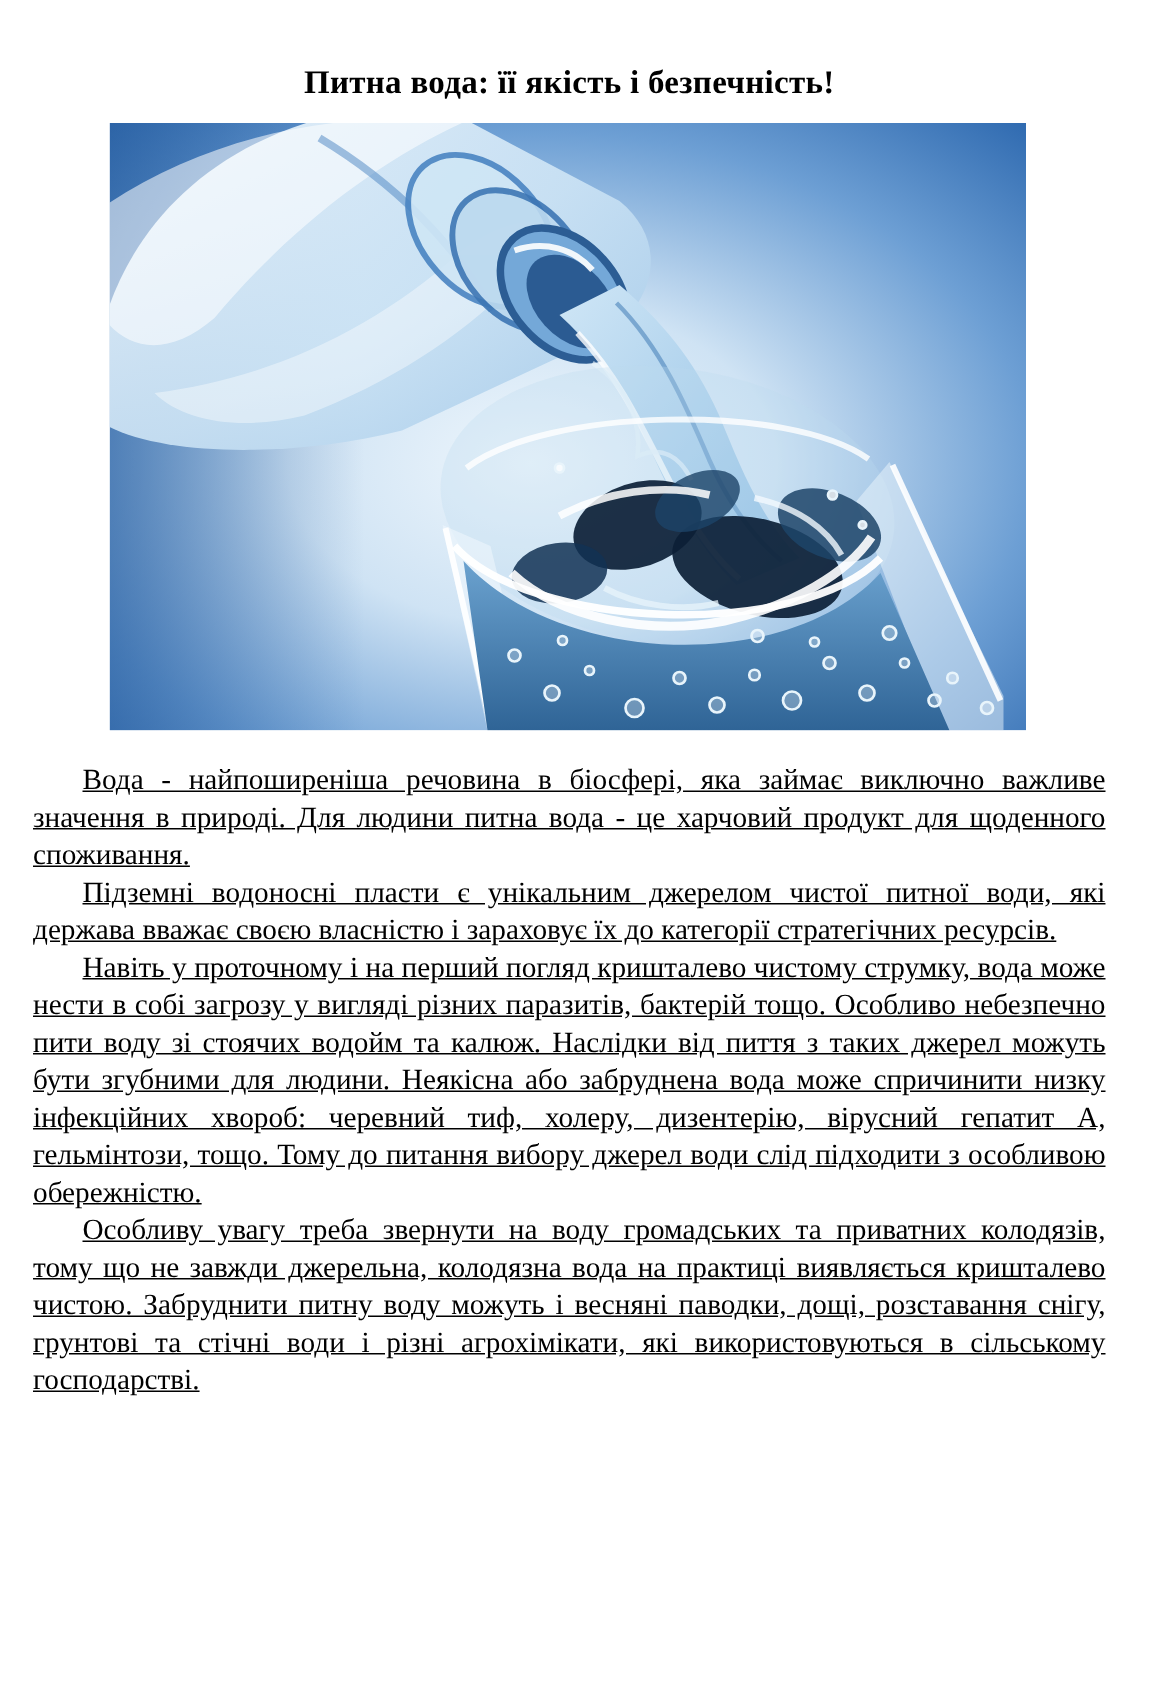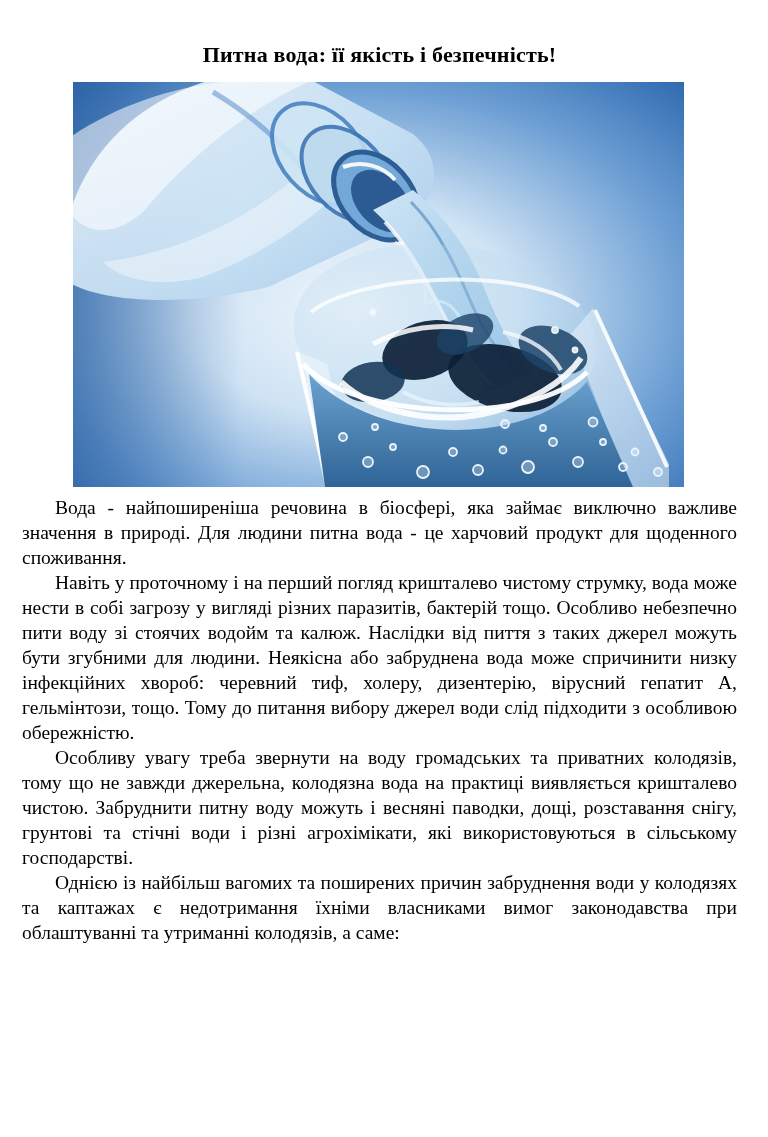--- a/index.html
+++ b/index.html
@@ -19,21 +19,21 @@
     font-weight: bold;
     text-align: center;
     letter-spacing: 0.2px;
   }
   .photo {
     margin: 0 0 0 51px;
     width: 611px; height: 405px;
     overflow: hidden;
   }
   .photo svg { display: block; }
-  .bodytext { margin-top: 8px; }
+  .bodytext { margin-top: 21px; text-decoration: underline; }
   .bodytext p {
     margin: 0;
     font-size: 19.5px;
     line-height: 25px;
     text-align: justify;
     text-indent: 33px;
   }
 </style>
 </head>
 <body>
@@ -142,18 +142,18 @@
         <circle cx="585" cy="390" r="4"></circle>
         <circle cx="300" cy="230" r="3" fill-opacity="0.8"></circle>
         <circle cx="482" cy="248" r="3" fill-opacity="0.8"></circle>
         <circle cx="502" cy="268" r="2.5" fill-opacity="0.8"></circle>
       </g>
     </svg>
   </figure>
 
   <div class="bodytext">
     <p>Вода - найпоширеніша речовина в біосфері, яка займає виключно важливе значення в природі. Для людини питна вода - це харчовий продукт для щоденного споживання.</p>
+    <p>Підземні водоносні пласти є унікальним джерелом чистої питної води, які держава вважає своєю власністю і зараховує їх до категорії стратегічних ресурсів.</p>
     <p>Навіть у проточному і на перший погляд кришталево чистому струмку, вода може нести в собі загрозу у вигляді різних паразитів, бактерій тощо. Особливо небезпечно пити воду зі стоячих водойм та калюж. Наслідки від пиття з таких джерел можуть бути згубними для людини. Неякісна або забруднена вода може спричинити низку інфекційних хвороб: черевний тиф, холеру, дизентерію, вірусний гепатит А, гельмінтози, тощо. Тому до питання вибору джерел води слід підходити з особливою обережністю.</p>
     <p>Особливу увагу треба звернути на воду громадських та приватних колодязів, тому що не завжди джерельна, колодязна вода на практиці виявляється кришталево чистою. Забруднити питну воду можуть і весняні паводки, дощі, розставання снігу, грунтові та стічні води і різні агрохімікати, які використовуються в сільському господарстві.</p>
-    <p>Однією із найбільш вагомих та поширених причин забруднення води у колодязях та каптажах є недотримання їхніми власниками вимог законодавства при облаштуванні та утриманні колодязів, а саме:</p>
   </div>
 
 </div>
 
 </body></html>

